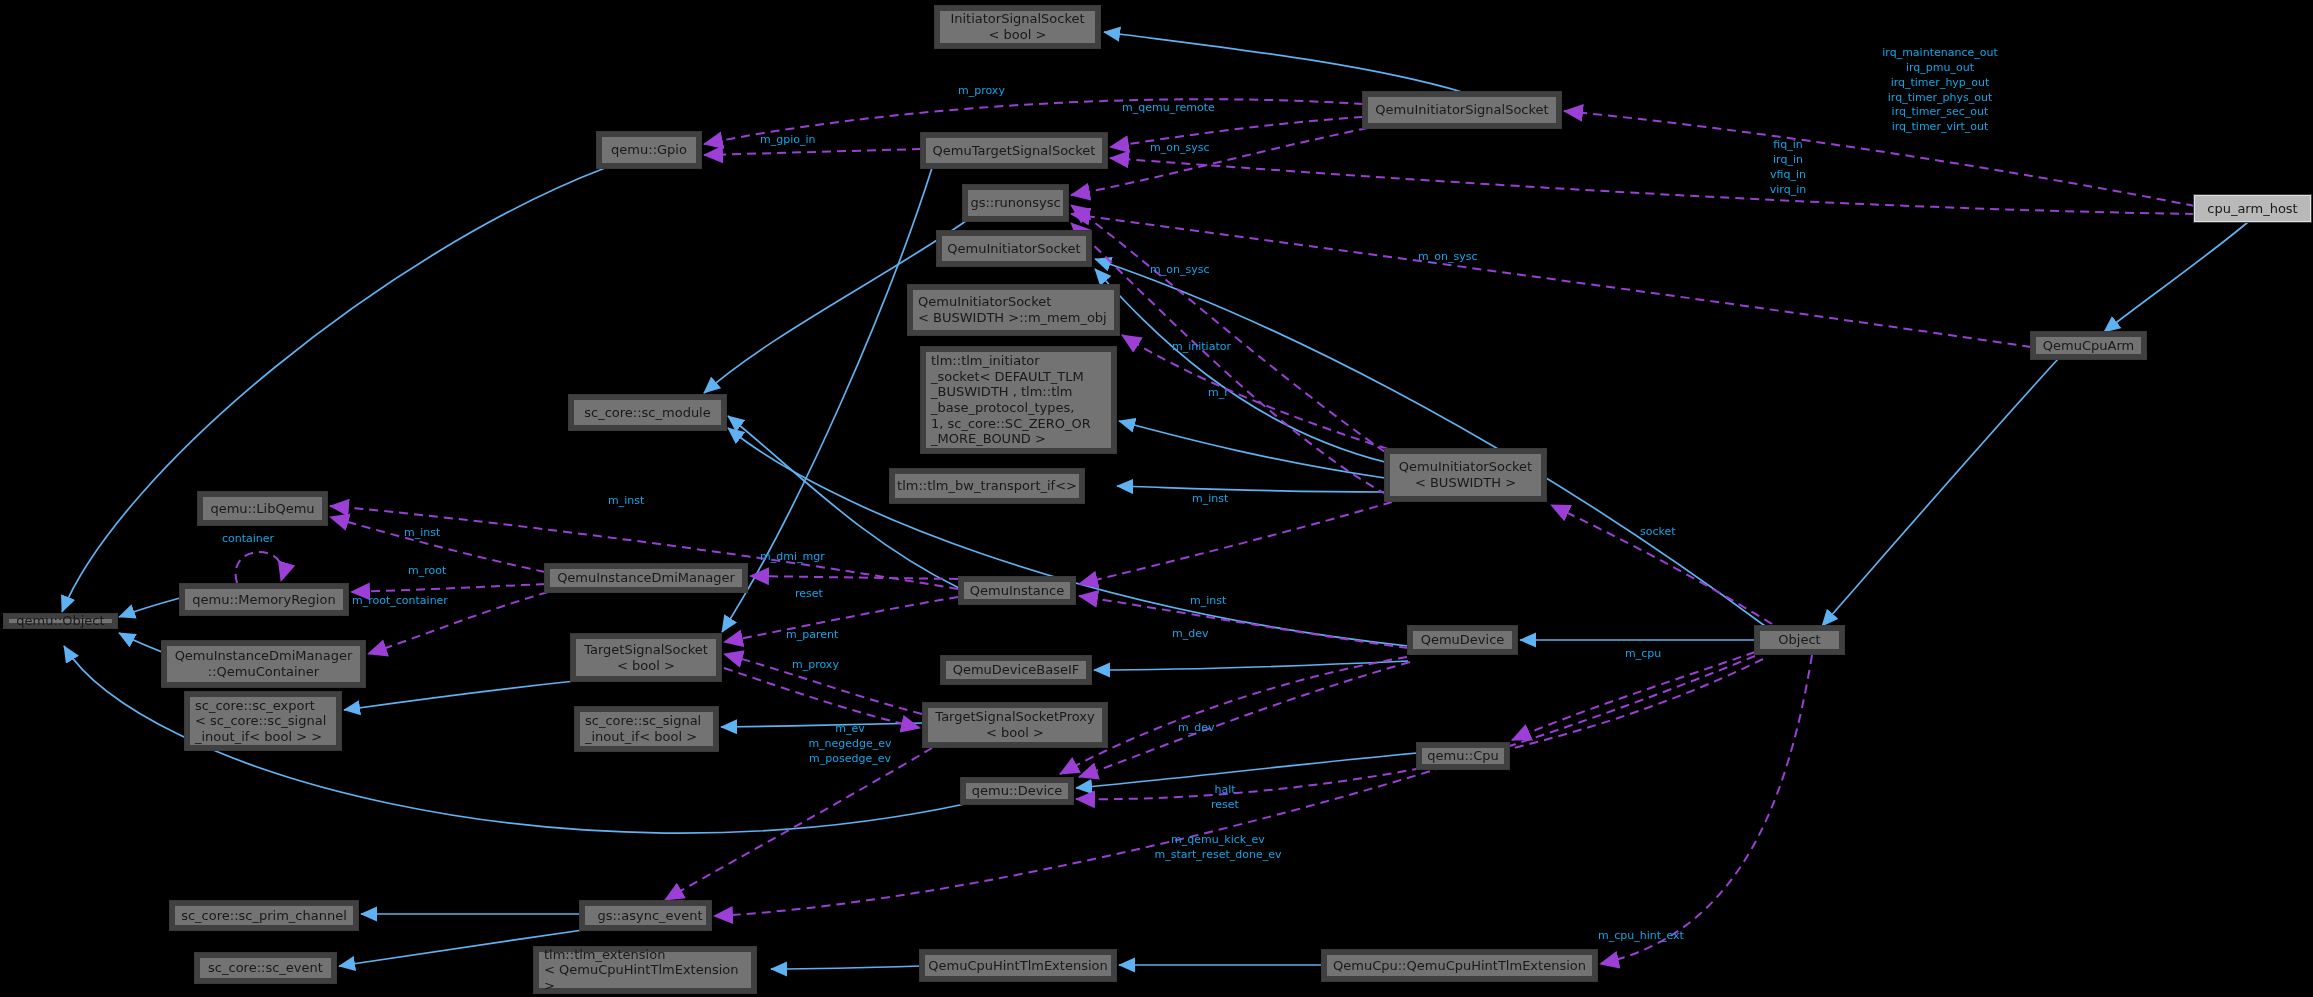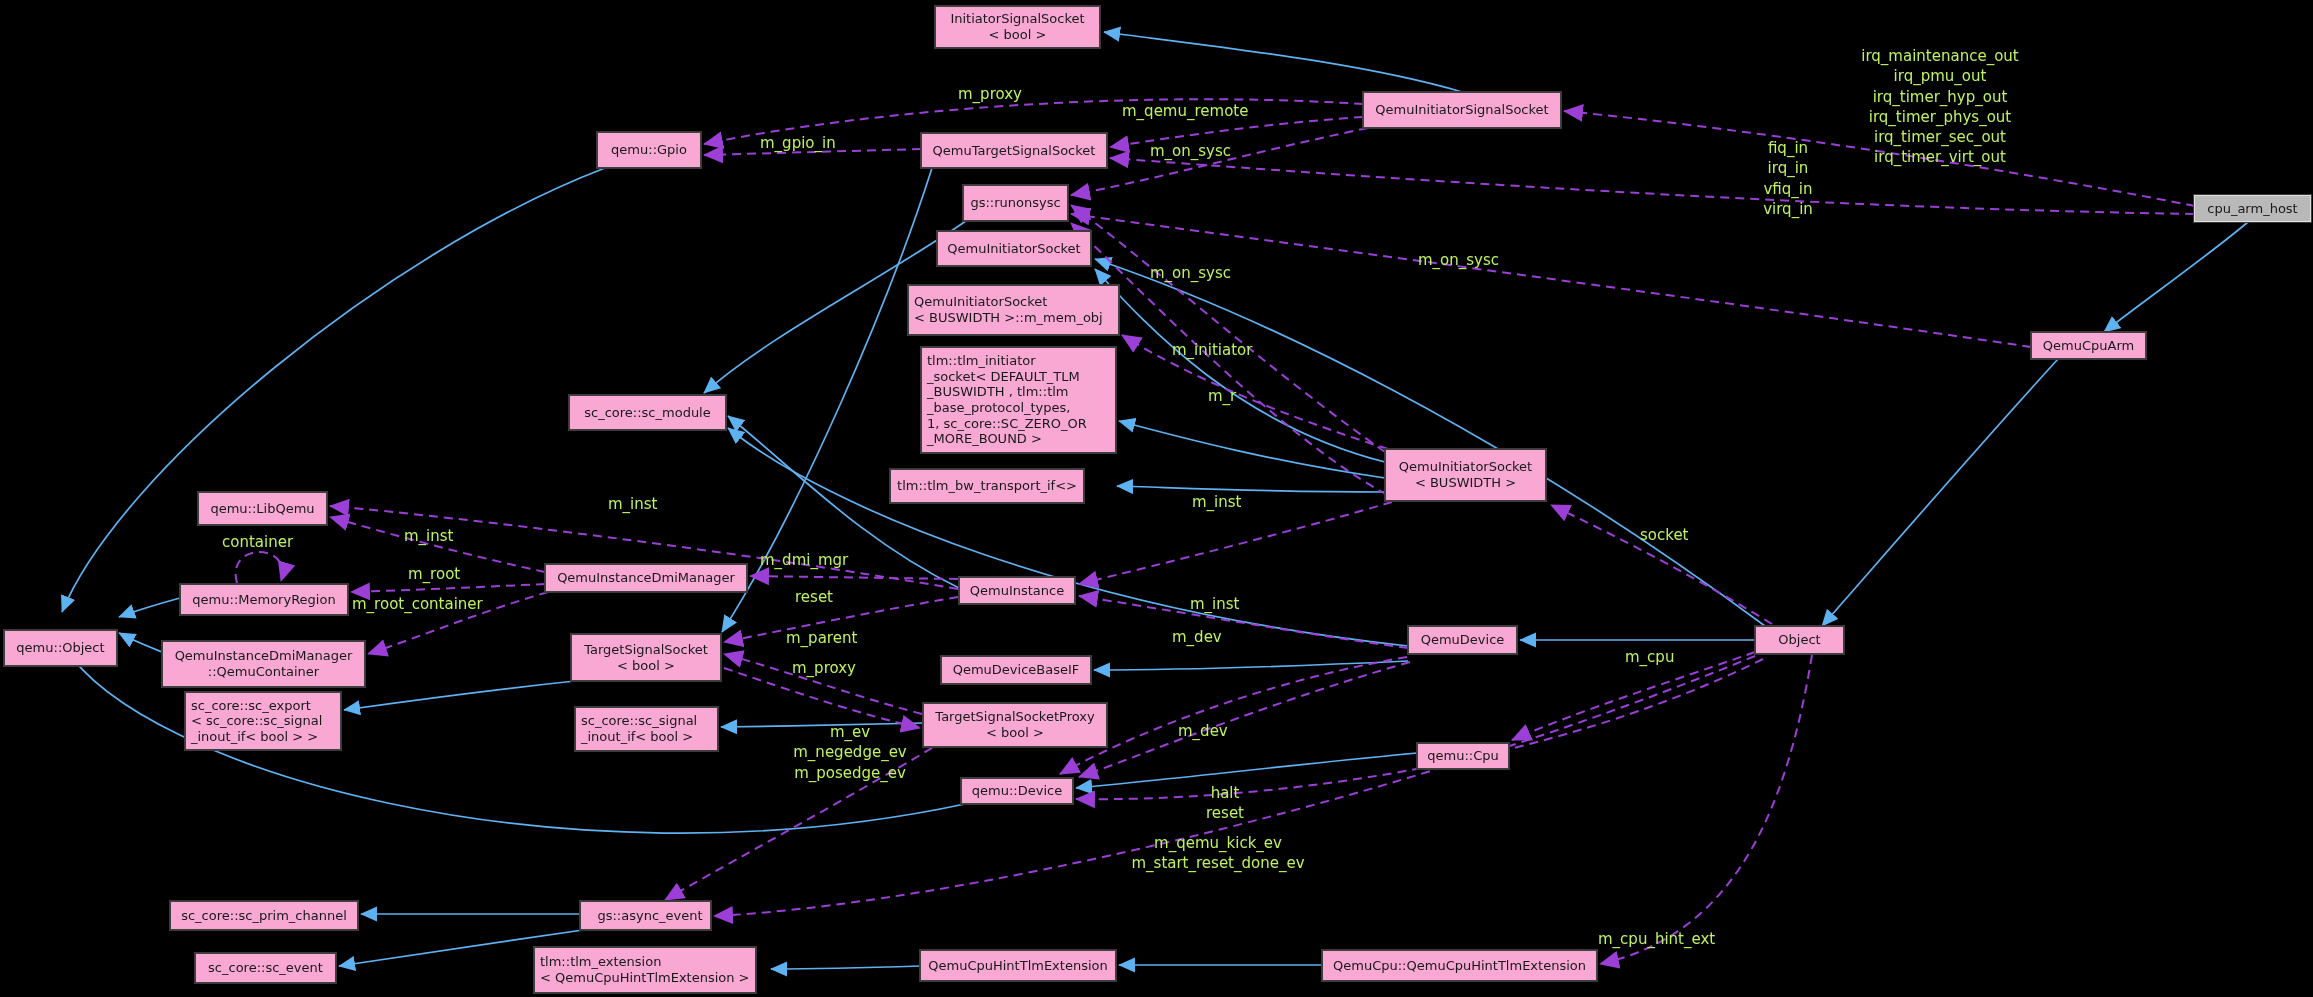--- a/index.html
+++ b/index.html
@@ -1,27 +1,27 @@
 <!DOCTYPE html>
 <html><head>
 <meta charset="utf-8">
 <style>
   html,body{margin:0;padding:0;background:#000;}
   .canvas{position:relative;width:2313px;height:997px;background:#000;overflow:hidden;
           font-family:"DejaVu Sans","Liberation Sans",sans-serif;}
   svg.edges{position:absolute;left:0;top:0;}
   .edge-b{stroke:#5fb2f2;stroke-width:1.7;fill:none;}
   .edge-p{stroke:#9b3fd6;stroke-width:2;fill:none;stroke-dasharray:9 6;}
-  .node{position:absolute;background:#f9a8d4;color:#17191b;border:1px solid #404040;
+  .node{position:absolute;background:#737373;color:#17191b;border:5px solid #404040;
         box-sizing:border-box;display:flex;align-items:center;justify-content:center;
         text-align:center;font-size:13px;line-height:1.2;white-space:pre-line;
         padding:2px 5px;box-shadow:0 0 0 1px #3a3a3a;}
   .node.la{justify-content:flex-start;text-align:left;}
   .node.highlight{background:#b9b9b9;border:1.5px solid #dfdfdf;}
-  .elabel{position:absolute;color:#bef264;font-size:15px;line-height:1.35;white-space:pre-line;}
+  .elabel{position:absolute;color:#0ea5e9;font-size:11px;line-height:1.35;white-space:pre-line;}
   .elabel.c{transform:translateX(-50%);text-align:center;}
 </style>
 </head>
 <body>
 
 <div class="canvas">
 
   <svg class="edges" width="2313" height="997">
     <defs>
       <marker id="ab" markerWidth="11" markerHeight="9" refX="9.5" refY="4.5" orient="auto">
@@ -102,21 +102,21 @@
 _BUSWIDTH , tlm::tlm
 _base_protocol_types,
  1, sc_core::SC_ZERO_OR
 _MORE_BOUND &gt;</div>
   <div class="node" style="left:569px;top:395px;width:157px;height:35px;">sc_core::sc_module</div>
   <div class="node" style="left:890px;top:469px;width:194px;height:34px;">tlm::tlm_bw_transport_if&lt;&gt;</div>
   <div class="node" style="left:1385px;top:449px;width:161px;height:52px;">QemuInitiatorSocket
 &lt; BUSWIDTH &gt;</div>
   <div class="node" style="left:198px;top:492px;width:129px;height:33px;">qemu::LibQemu</div>
   <div class="node" style="left:180px;top:584px;width:168px;height:31px;">qemu::MemoryRegion</div>
-  <div class="node" style="left:4px;top:614px;width:113px;height:36px;margin-top:16px;">qemu::Object</div>
+  <div class="node" style="left:4px;top:614px;width:113px;height:14px;">qemu::Object</div>
   <div class="node" style="left:162px;top:641px;width:203px;height:46px;">QemuInstanceDmiManager
 ::QemuContainer</div>
   <div class="node" style="left:545px;top:564px;width:202px;height:28px;">QemuInstanceDmiManager</div>
   <div class="node" style="left:959px;top:577px;width:116px;height:27px;">QemuInstance</div>
   <div class="node" style="left:571px;top:634px;width:150px;height:47px;">TargetSignalSocket
 &lt; bool &gt;</div>
   <div class="node la" style="left:185px;top:692px;width:156px;height:58px;">sc_core::sc_export
 &lt; sc_core::sc_signal
 _inout_if&lt; bool  &gt; &gt;</div>
   <div class="node" style="left:941px;top:656px;width:150px;height:28px;">QemuDeviceBaseIF</div>

